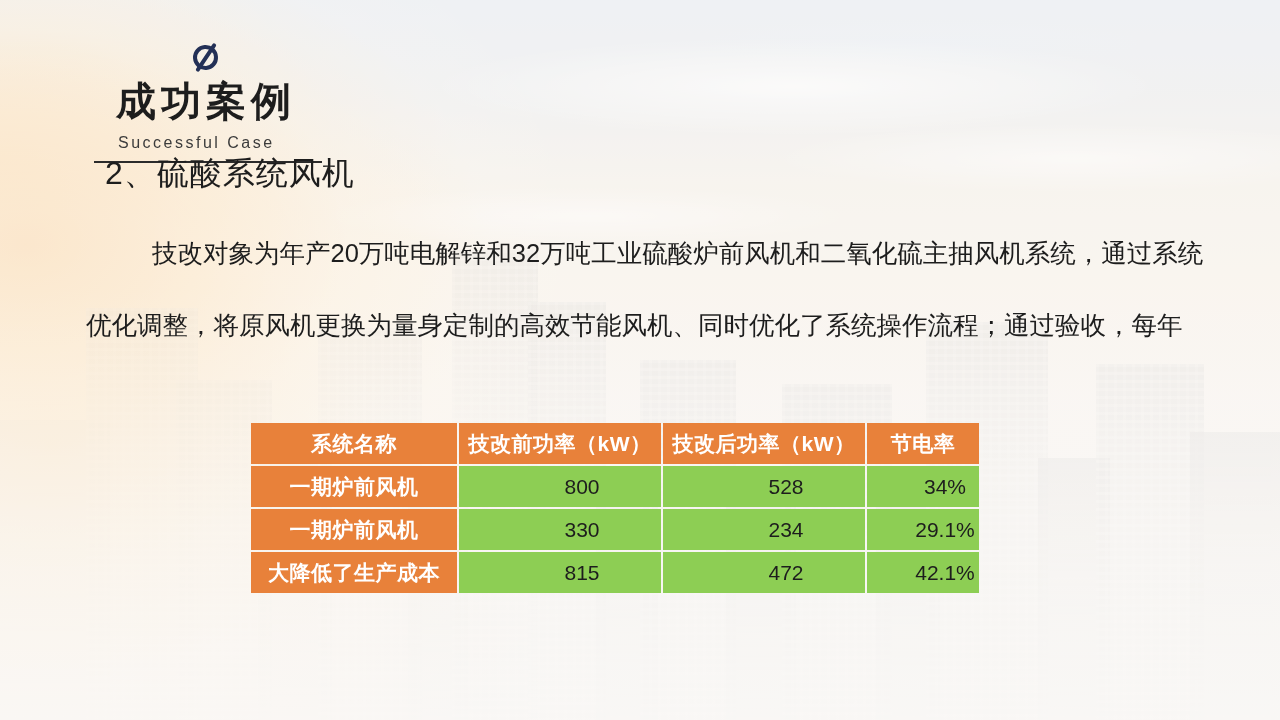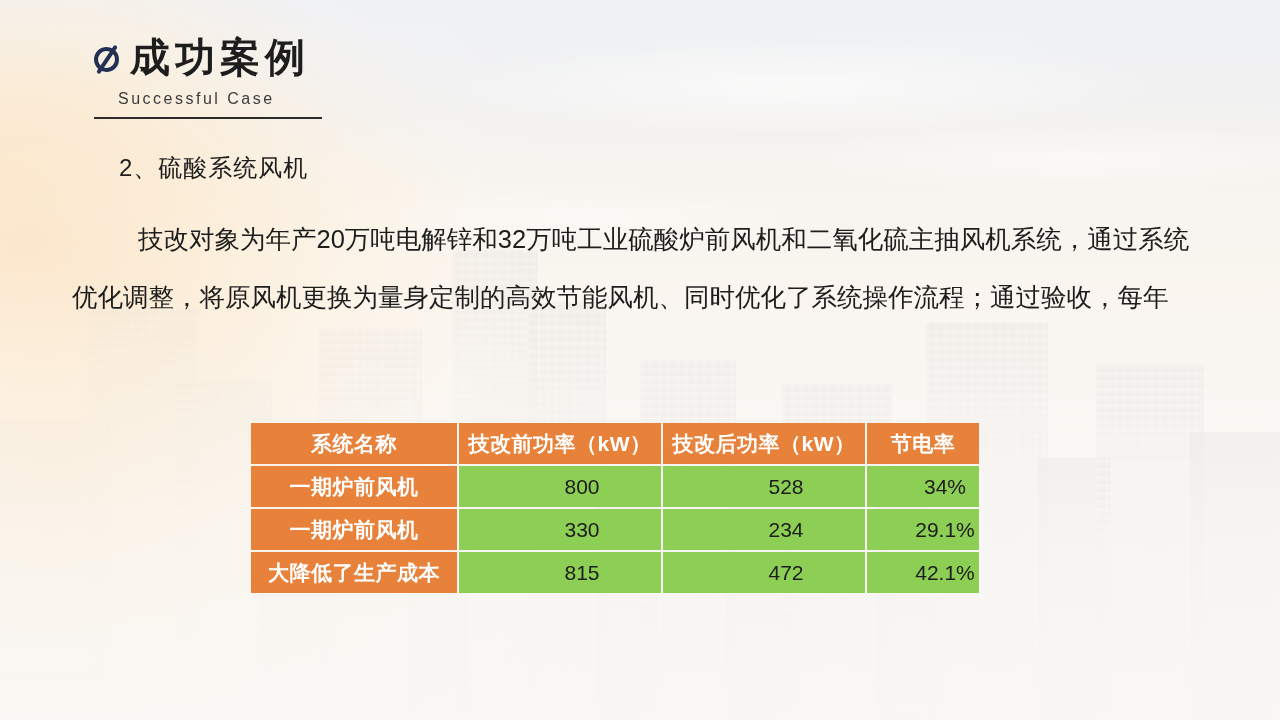--- a/index.html
+++ b/index.html
@@ -77,21 +77,21 @@
     background:
       linear-gradient(to bottom, rgba(255,255,255,0) 40%, rgba(250,248,245,0.35) 72%, rgba(250,249,247,0.5) 100%),
       radial-gradient(ellipse 700px 520px at 4% 62%, rgba(252,226,186,0.72) 0%, rgba(254,241,221,0.38) 45%, rgba(255,255,255,0) 80%);
   }
   
   .bg-wash { background: rgba(252,251,249,0.45); }
 
   
   .header { position: absolute; left: 90px; top: 36px; }
 
-  .title-row { display: flex; align-items: center; gap: 6px; }
+  .title-row { display: flex; align-items: center; gap: 6px; flex-direction: column; }
 
   .title-mark {
     position: relative;
     width: 34px;
     height: 34px;
     flex: none;
     margin-top: 4px;
   }
   .title-mark .ring {
     position: absolute;
@@ -133,42 +133,42 @@
     margin-top: 9px;
     margin-left: 4px;
     width: 228px;
     height: 2px;
     background: #2b2b2b;
   }
 
   
   .section-heading {
     position: absolute;
-    left: 119px;
+    left: 105px;
     top: 152px;
-    font-size: 24px;
+    font-size: 32px;
     color: #1d1d1d;
     letter-spacing: 1px;
     white-space: nowrap;
   }
 
   
   .body-copy {
     position: absolute;
     left: 72px;
     top: 210px;
     width: 1172px;
     font-size: 25.5px;
     color: #1d1d1d;
     line-height: 58px;
     text-align: justify;
     text-align-last: left;
     letter-spacing: 0px;
   }
-  .body-copy p { margin: 0; white-space: nowrap; }
+  .body-copy p { margin: 14px; white-space: nowrap; }
   .body-copy p.indent { text-indent: 66px; }
 
   
   .data-table {
     position: absolute;
     left: 249px;
     top: 421px;
     width: 726px;
     border-collapse: separate;
     border-spacing: 2px;

